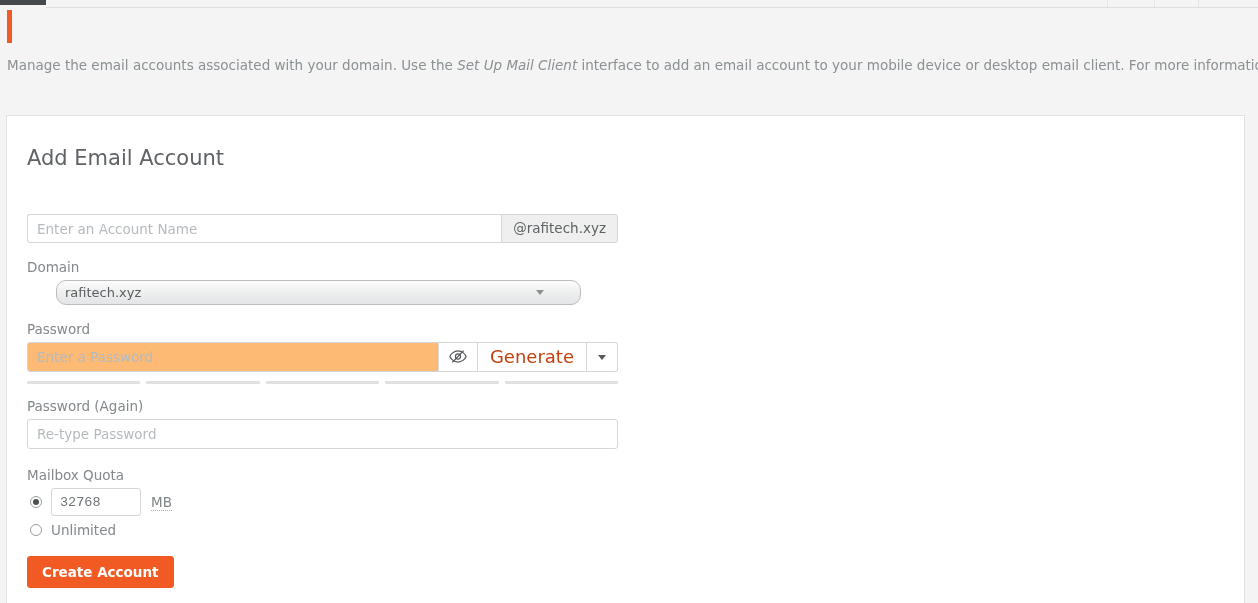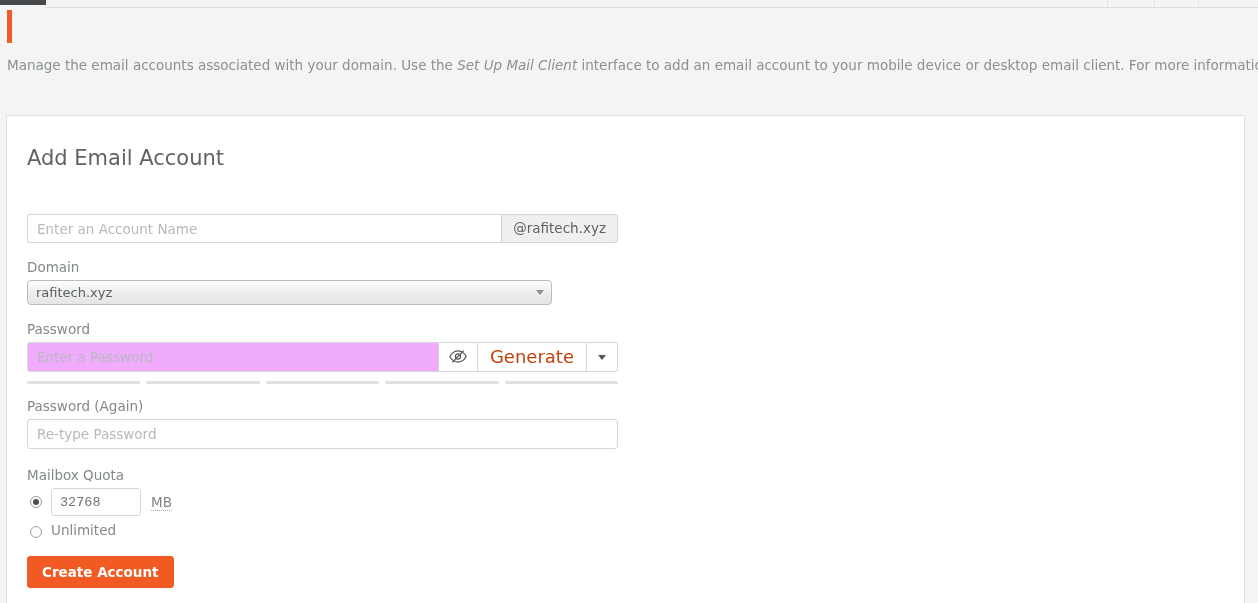--- a/index.html
+++ b/index.html
@@ -161,28 +161,29 @@
     position: relative;
     width: 525px;
     height: 25px;
     margin-bottom: 16px;
   }
   .fake-select {
     width: 525px;
     height: 25px;
     box-sizing: border-box;
     border: 1px solid #b9bdbf;
-    border-radius: 4px;
+    border-radius: 10px;
     background: linear-gradient(to bottom, #fdfdfd 0%, #eceded 55%, #e4e5e6 100%);
     font-size: 13px;
     color: #5b5f61;
     line-height: 23px;
     padding: 0 20px 12px 8px;
     white-space: nowrap;
     overflow: hidden;
+    margin-left: 29px;
   }
   .select-caret {
     position: absolute;
     right: 8px;
     top: 10px;
     width: 0; height: 0;
     border-left: 4px solid transparent;
     border-right: 4px solid transparent;
     border-top: 5px solid #8d9193;
   }
@@ -195,21 +196,21 @@
   .pw-group .txt {
     flex: 1 1 auto;
     height: 30px;
     box-sizing: border-box;
     border: 1px solid #d4d7d9;
     border-radius: 3px 0 0 3px;
     padding: 0 9px;
     font-size: 13.5px;
     font-family: inherit;
     color: #55595c;
-    background: #f0abfc;
+    background: #fdba74;
     outline: none;
   }
   .pw-group .txt::placeholder { color: #b5babd; }
   .pw-btn {
     flex: 0 0 auto;
     height: 30px;
     box-sizing: border-box;
     border: 1px solid #d4d7d9;
     border-left: none;
     background: #fff;
@@ -306,21 +307,21 @@
     outline: none;
   }
   .unit {
     margin-left: 10px;
     font-size: 13.5px;
     color: #7f8588;
     border-bottom: 1px dotted #a9aeb1;
     cursor: help;
     text-align: right;
   }
-  .quota-row.unlimited { margin-bottom: 18px; align-items: flex-end; }
+  .quota-row.unlimited { margin-bottom: 18px; }
   .radio-label {
     font-size: 13.5px;
     color: #83898c;
     cursor: pointer;
   }
 
   
   .btn-primary {
     display: inline-block;
     background: #f15a22;

